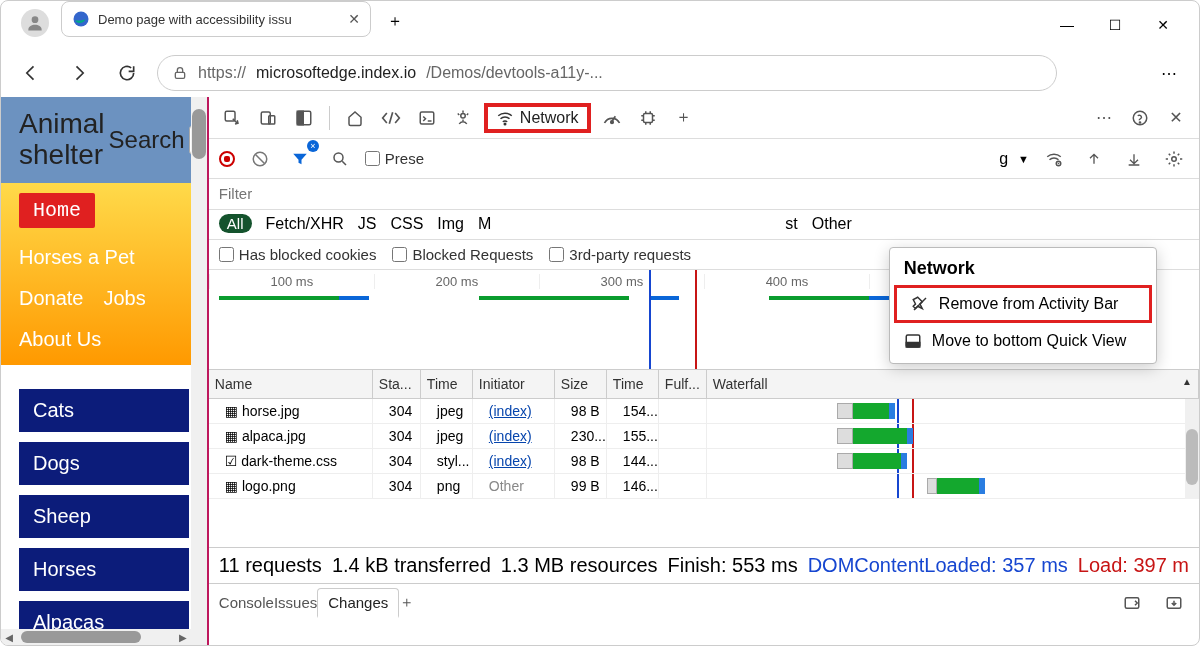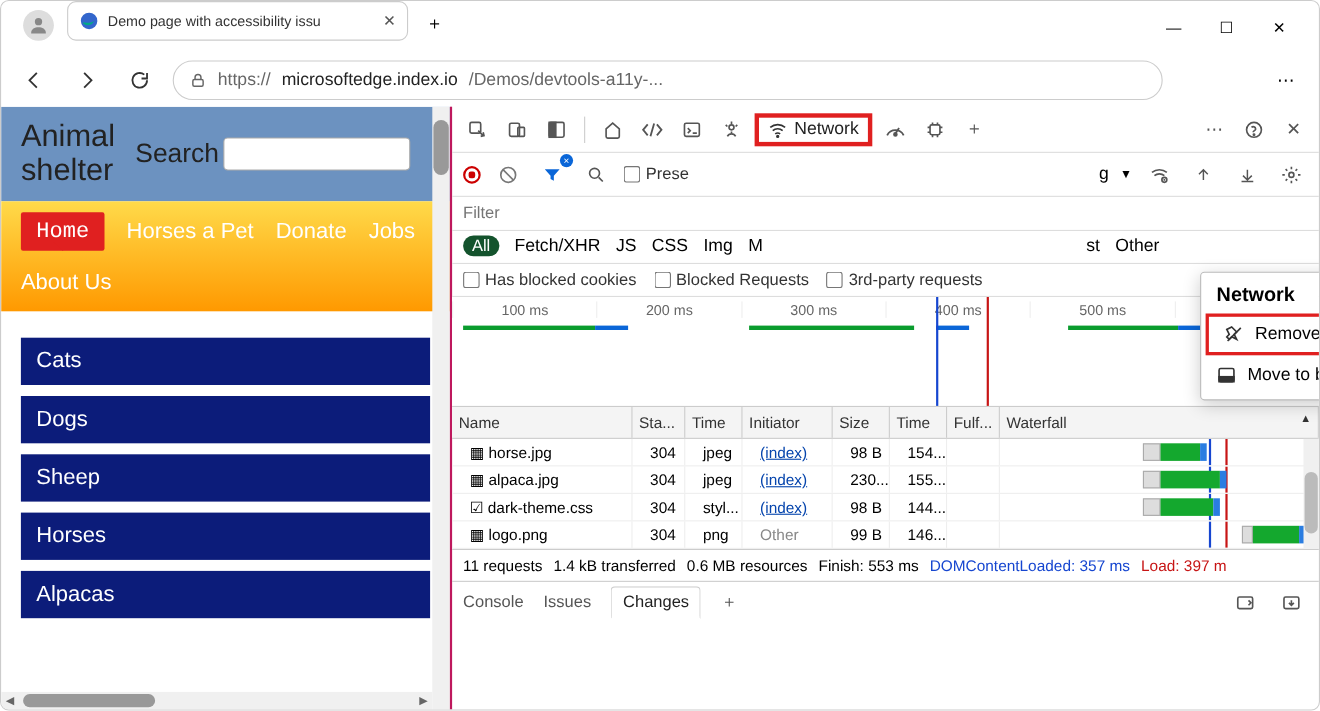--- a/index.html
+++ b/index.html
@@ -79,25 +79,25 @@
 .row > div { padding:4px 16px; border-right:1px solid #eee; overflow:hidden; white-space:nowrap;}
 .link { color:#0645ad; text-decoration:underline; cursor:pointer;}
 .wf-bar { position:absolute; height:16px; top:4px; display:flex;}
 .wf-bar .q { background:#ddd; width:16px; border:1px solid #aaa;}
 .wf-bar .g { background:#14a82e;}
 .wf-bar .b { background:#2a7de1; width:6px;}
 .wf-vline { position:absolute; top:0; bottom:0; width:2px;}
 .wf-scroll { position:absolute; right:0; top:0; bottom:0; width:14px; background:#f0f0f0;}
 .wf-scroll .th { background:#bbb; width:12px; height:56px; margin:30px auto 0; border-radius:6px;}
 
-.status { padding:6px 10px; font-size:14px; border-top:1px solid #ccc; display:flex; gap:10px; white-space:nowrap; overflow:hidden;}
+.status { padding:6px 10px; font-size:20px; border-top:1px solid #ccc; display:flex; gap:10px; white-space:nowrap; overflow:hidden;margin-top:48px;}
 .status .dcl { color:#1646d0;}
 .status .ld { color:#c71515;}
 
-.drawer { height:38px; border-top:1px solid #ccc; display:flex; align-items:center; padding:0 10px; gap:18px; font-size:15px; color:#555;}
+.drawer { height:38px; border-top:1px solid #ccc; display:flex; align-items:center; padding:0 10px; font-size:15px; color:#555;}
 .drawer .active { border:1px solid #ccc; border-bottom:2px solid #fff; padding:5px 10px; border-radius:4px 4px 0 0; color:#222; margin-bottom:-1px; background:#fff;}
 
 .ctx { position:absolute; top:150px; left:680px; width:268px; background:#fff; border:1px solid #bbb; box-shadow:0 4px 16px rgba(0,0,0,.2); border-radius:4px; z-index:50; padding:6px 0;}
 .ctx h3 { font-size:18px; font-weight:700; padding:4px 14px;}
 .ctx .item { display:flex; align-items:center; gap:10px; padding:7px 14px; font-size:16px; cursor:pointer;}
 .ctx .hl { border:3px solid #e02020; margin:2px 4px;}
 svg { display:block; }
 </style>
 </head>
 <body>
@@ -444,21 +444,21 @@
           </div>
         </div>
         <div class="wf-scroll">
           <div class="th"></div>
         </div>
     </div>
 
     <div class="status">
       <span>11 requests</span>
       <span>1.4 kB transferred</span>
-      <span>0.6 MB resources</span>
+      <span>1.3 MB resources</span>
       <span>Finish: 553 ms</span>
       <span class="dcl">DOMContentLoaded: 357 ms</span>
       <span class="ld">Load: 397 m</span>
     </div>
 
     <div class="drawer">
       <span>Console</span>
       <span>Issues</span>
       <span class="active">Changes</span>
       <span>＋</span>

